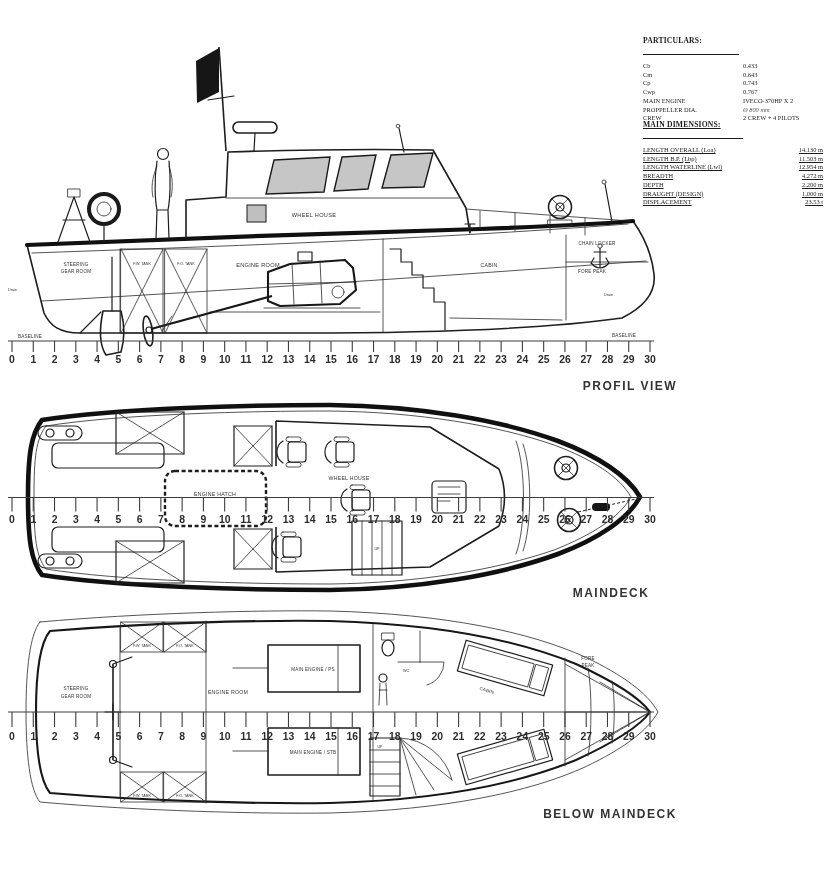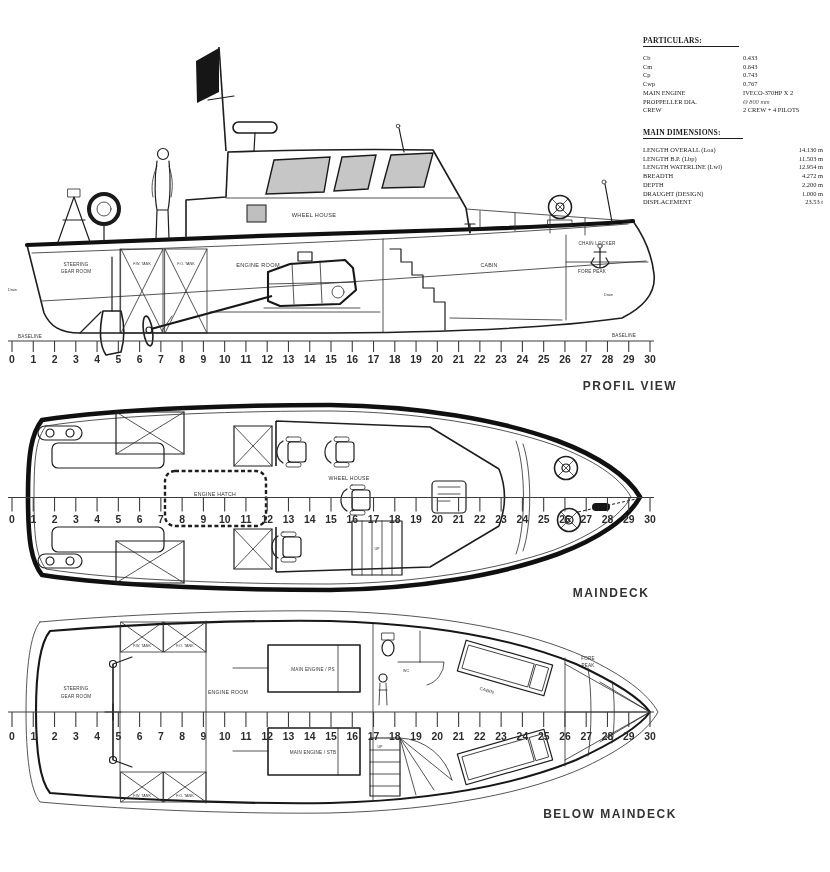--- a/index.html
+++ b/index.html
@@ -27,21 +27,21 @@
   .s45{font-size:4.6px;letter-spacing:.2px;}
   .s5 {font-size:5.2px;letter-spacing:.25px;}
   .s55{font-size:5.6px;letter-spacing:.3px;}
   .vtitle{font-size:12px;font-weight:600;letter-spacing:1.5px;fill:#333;text-anchor:middle;}
   .rnum{font-size:10.4px;font-weight:600;fill:#2c2c2c;text-anchor:middle;}
   .rline,.rtick{stroke:#3d3d3d;stroke-width:1.1;fill:none;}
 
   
   .tbl{position:absolute;width:180px;font-family:"Liberation Serif",serif;color:#1c1c1c;}
   .tbl-title{font-size:7.6px;font-weight:bold;letter-spacing:.2px;border-bottom:1.4px solid #1c1c1c;
-             padding-bottom:1px;margin-bottom:7px;}
+             padding-bottom:9px;margin-bottom:7px;}
   #particulars .tbl-title{width:96px;}
   #main-dimensions .tbl-title{width:100px;}
   .trow{display:flex;font-size:6.4px;line-height:8.7px;white-space:nowrap;}
   .trow .lbl{width:100px;flex:none;}
   #main-dimensions .trow .val{margin-left:auto;text-align:right;}
   #particulars .trow:nth-child(7) .val{font-style:italic;color:#555;}
 </style>
 </head>
 <body>
 
@@ -537,21 +537,21 @@
     <div class="trow">
         <span class="lbl">PROPPELLER DIA.</span>
         <span class="val">Ø 800 mm</span>
       </div>
     <div class="trow">
         <span class="lbl">CREW</span>
         <span class="val">2 CREW + 4 PILOTS</span>
       </div>
   </div>
 
-  <div class="tbl" id="main-dimensions" style="left:643px;top:128px;">
+  <div class="tbl" id="main-dimensions" style="left:643px;top:120px;text-decoration:underline;">
     <div class="tbl-title">MAIN DIMENSIONS:</div>
     <div class="trow">
         <span class="lbl">LENGTH OVERALL  (Loa)</span>
         <span class="val">14.130 m</span>
       </div>
     <div class="trow">
         <span class="lbl">LENGTH B.P.  (Lbp)</span>
         <span class="val">11.503 m</span>
       </div>
     <div class="trow">

